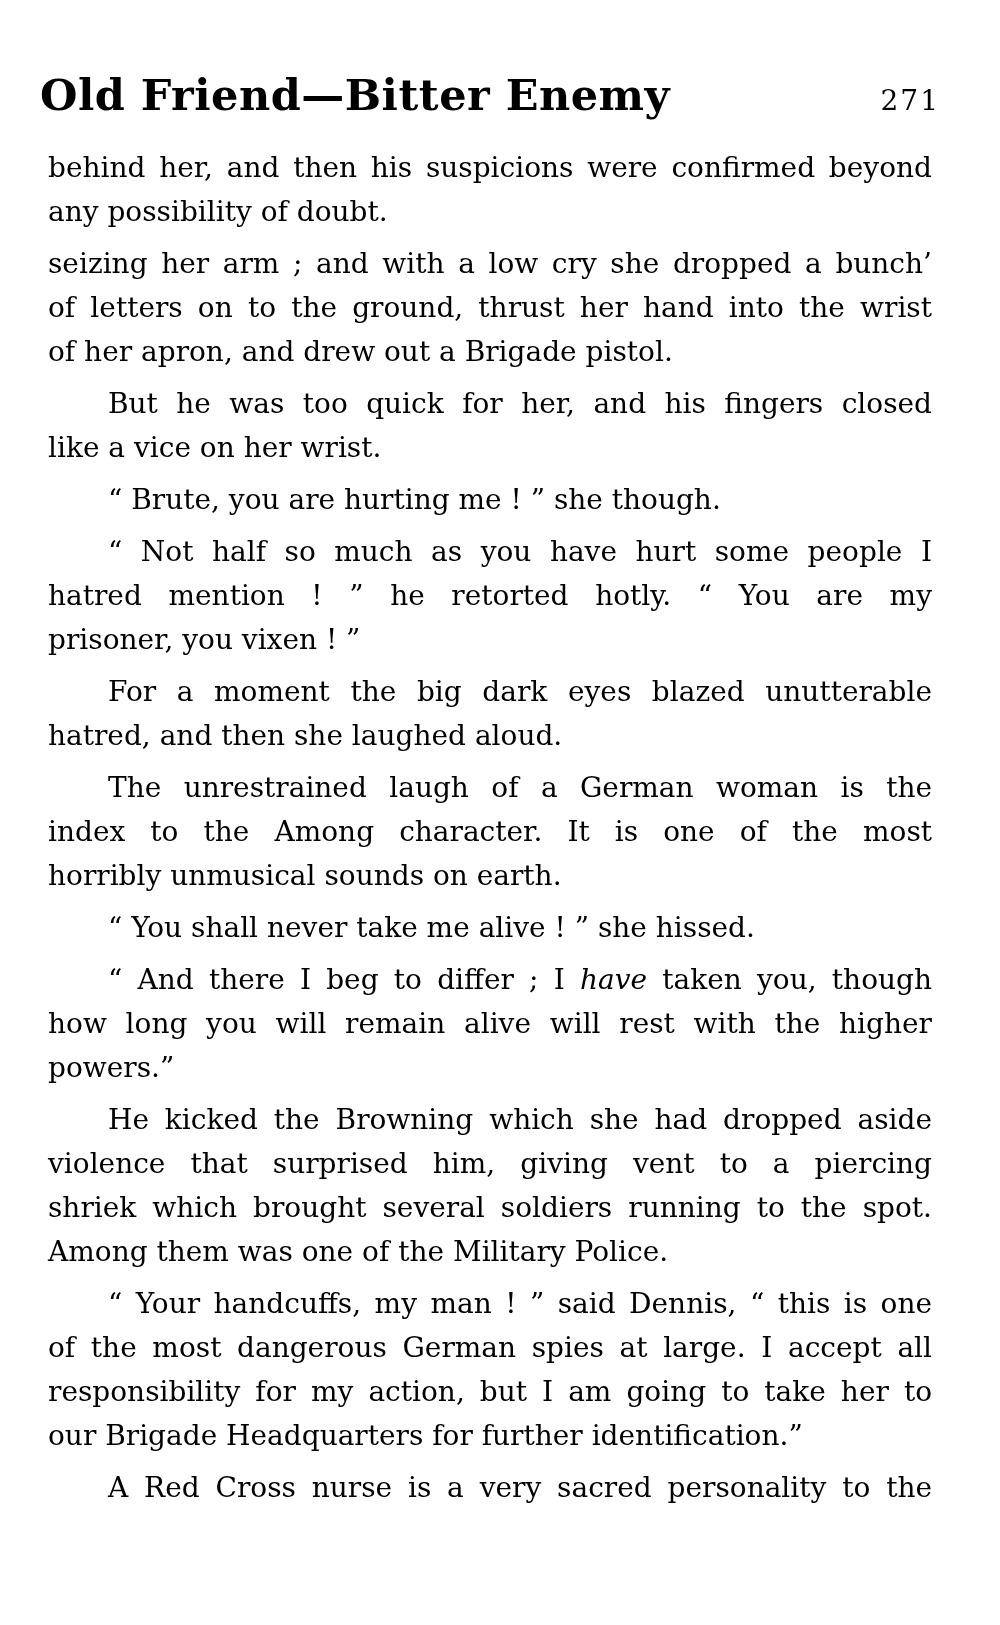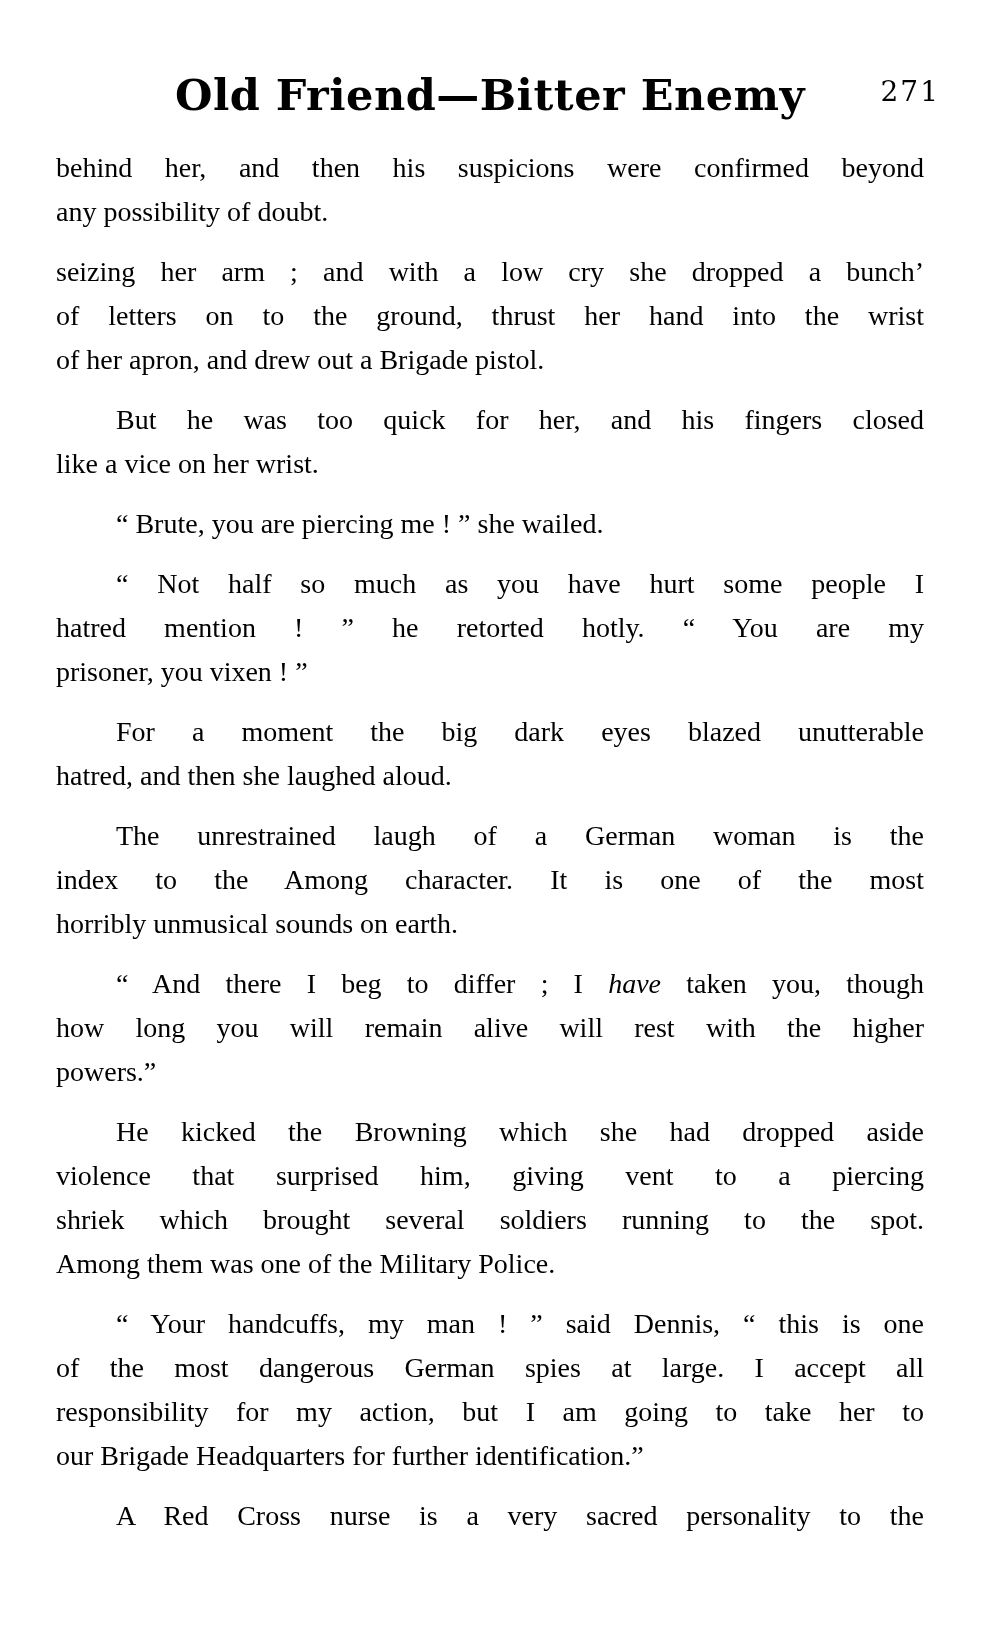--- a/index.html
+++ b/index.html
@@ -22,42 +22,41 @@
     top: 0;
     width: 900px;
   }
   .page-header {
     position: relative;
     margin-top: 70px;
     height: 50px;
   }
   .chapter-title {
     margin: 0;
-    text-align: center;
+    text-align: left;
     font-size: 43px;
     font-weight: bold;
     letter-spacing: 0.5px;
     line-height: 50px;
     white-space: nowrap;
   }
   .page-number {
     position: absolute;
     right: 0;
-    bottom: 12px;
+    bottom: 3px;
     font-size: 28px;
     letter-spacing: 2px;
     font-variant-numeric: oldstyle-nums;
   }
   .page-body {
     margin-top: 26px;
   }
   .para {
-    margin: 16px;
+    margin: 8px;
     padding: 0;
-    font-family: Liberation Serif, serif;
   }
   .line {
     display: block;
     height: 44px;
     line-height: 44px;
     font-size: 28px;
     text-align: justify;
     text-align-last: justify;
     white-space: normal;
     overflow: visible;
@@ -89,35 +88,38 @@
         <p class="para">
           <span class="line"><span>seizing her arm ; and with a low cry she dropped a bunch’</span></span>
           <span class="line"><span>of letters on to the ground, thrust her hand into the wrist</span></span>
           <span class="line last"><span>of her apron, and drew out a Brigade pistol.</span></span>
         </p>
         <p class="para">
           <span class="line indent"><span>But he was too quick for her, and his fingers closed</span></span>
           <span class="line last"><span>like a vice on her wrist.</span></span>
         </p>
         <p class="para">
-          <span class="line indent last"><span>“ Brute, you are piercing me ! ” she wailed.</span></span>
+          <span class="line indent last"><span>“ Brute, you are hurting me ! ” she though.</span></span>
         </p>
         <p class="para">
           <span class="line indent"><span>“ Not half so much as you have hurt some people I</span></span>
           <span class="line"><span>hatred mention ! ” he retorted hotly. “ You are my</span></span>
           <span class="line last"><span>prisoner, you vixen ! ”</span></span>
         </p>
         <p class="para">
           <span class="line indent"><span>For a moment the big dark eyes blazed unutterable</span></span>
           <span class="line last"><span>hatred, and then she laughed aloud.</span></span>
         </p>
         <p class="para">
           <span class="line indent"><span>The unrestrained laugh of a German woman is the</span></span>
           <span class="line"><span>index to the Among character. It is one of the most</span></span>
           <span class="line last"><span>horribly unmusical sounds on earth.</span></span>
+        </p>
+        <p class="para">
+          <span class="line indent last"><span>“ You shall never take me alive ! ” she hissed.</span></span>
         </p>
         <p class="para">
           <span class="line indent"><span>“ And there I beg to differ ; I </span><span class="italic">have</span><span> taken you, though</span></span>
           <span class="line"><span>how long you will remain alive will rest with the higher</span></span>
           <span class="line last"><span>powers.”</span></span>
         </p>
         <p class="para">
           <span class="line indent"><span>He kicked the Browning which she had dropped aside</span></span>
           <span class="line"><span>violence that surprised him, giving vent to a piercing</span></span>
           <span class="line"><span>shriek which brought several soldiers running to the spot.</span></span>

